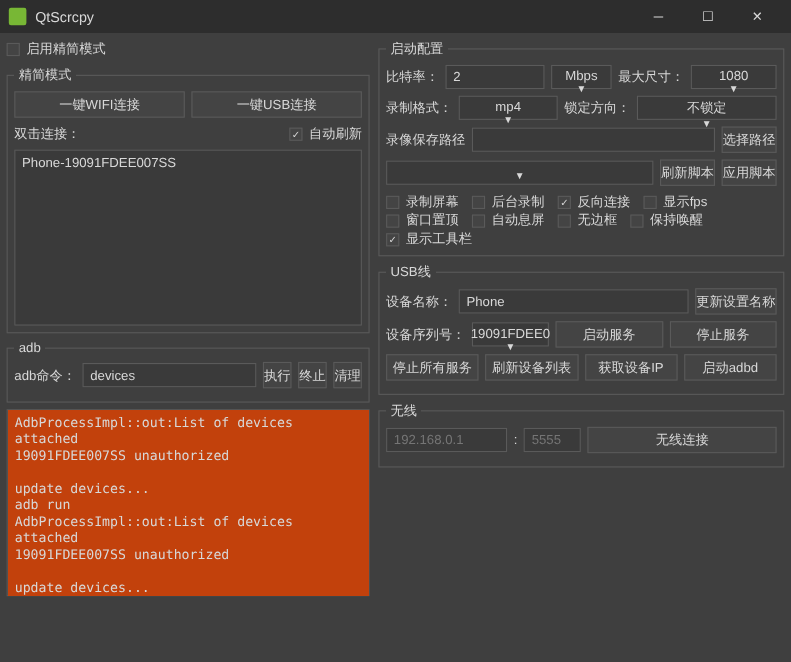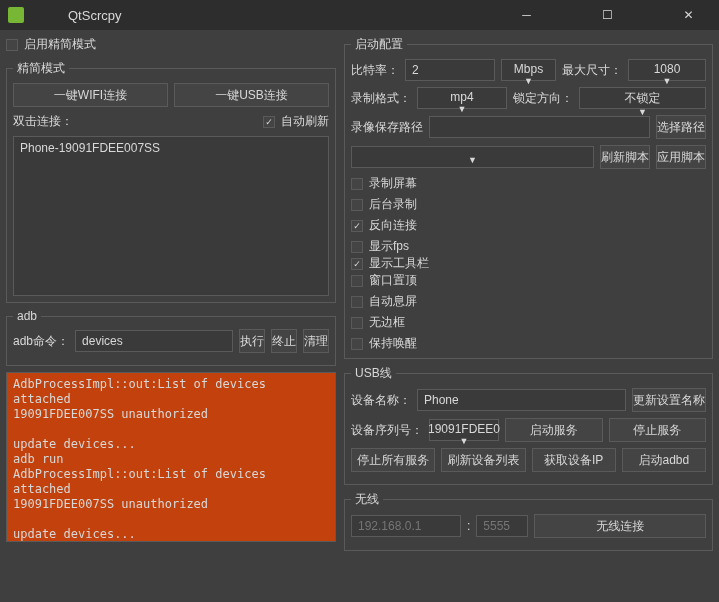--- a/index.html
+++ b/index.html
@@ -1,17 +1,17 @@
 <!DOCTYPE html>
 <html><head>
 <meta charset="utf-8">
 <style>
 * { box-sizing: border-box; margin: 0; padding: 0; }
 body { background: #3f3f3f; font-family: "Microsoft YaHei", sans-serif; font-size: 12px; color: #d8d8d8; width: 719px; height: 602px; overflow: hidden; }
-.titlebar { background: #2d2d2d; height: 30px; display: flex; align-items: center; padding: 0 8px; gap: 36px; }
+.titlebar { background: #2d2d2d; height: 30px; display: flex; align-items: center; padding: 0 8px; }
 .titlebar .icon { width: 16px; height: 16px; background: #78b735; border-radius: 2px; margin-right: 8px; }
 .titlebar .title { flex: 1; font-size: 13px; }
 .titlebar .winbtn { width: 45px; height: 30px; display: flex; align-items: center; justify-content: center; color: #d8d8d8; }
 .content { display: flex; padding: 6px; gap: 8px; }
 .left { width: 330px; }
 .right { flex: 1; }
 .checkbox { display: flex; align-items: center; gap: 6px; margin-bottom: 7px; }
 .checkbox .box { width: 12px; height: 12px; border: 1px solid #5a5a5a; background: #444; display: flex; align-items: center; justify-content: center; font-size: 9px; }
 .checkbox .box.checked::after { content: "✓"; color: #d8d8d8; }
 fieldset { border: 1px solid #5a5a5a; padding: 6px; margin-bottom: 6px; }
@@ -21,21 +21,21 @@
 .btn-wide { flex: 1; }
 .input { background: #3a3a3a; border: 1px solid #5a5a5a; color: #d8d8d8; padding: 3px 6px; font-size: 12px; font-family: inherit; height: 22px; }
 .select { background: #3a3a3a; border: 1px solid #5a5a5a; color: #d8d8d8; padding: 2px 6px; font-size: 12px; height: 22px; display: flex; align-items: center; justify-content: space-between; flex-direction: column; }
 .select .arrow { font-size: 9px; }
 .list { background: #3a3a3a; border: 1px solid #5a5a5a; height: 160px; padding: 4px 6px; overflow-y: auto; }
 .log { background: #c2410c; border: 1px solid #5a5a5a; height: 170px; padding: 4px 6px; overflow-y: auto; font-family: "Consolas", monospace; font-size: 12px; line-height: 15px; white-space: pre-line; position: relative; color: #d8d8d8; }
 .log::-webkit-scrollbar { width: 14px; }
 .log::-webkit-scrollbar-track { background: #444; }
 .log::-webkit-scrollbar-thumb { background: #666; }
 .label { white-space: nowrap; }
-.chk-row { display: flex; flex-wrap: wrap; gap: 4px 12px; flex-direction: column; }
+.chk-row { display: flex; flex-wrap: wrap; gap: 4px 12px; }
 .chk-row .checkbox { margin-bottom: 0; }
 .flex1 { flex: 1; min-width: 0; }
 </style>
 </head>
 <body>
 
 <div class="titlebar">
   <div class="icon"></div>
   <div class="title">QtScrcpy</div>
   <div class="winbtn">─</div>
@@ -145,40 +145,40 @@
             <div class="box checked"></div>
             <span>反向连接</span>
           </div>
         <div class="checkbox">
             <div class="box"></div>
             <span>显示fps</span>
           </div>
       </div>
       <div class="chk-row">
         <div class="checkbox">
+            <div class="box"></div>
+            <span>窗口置顶</span>
+          </div>
+        <div class="checkbox">
+            <div class="box"></div>
+            <span>自动息屏</span>
+          </div>
+        <div class="checkbox">
+            <div class="box"></div>
+            <span>无边框</span>
+          </div>
+        <div class="checkbox">
+            <div class="box"></div>
+            <span>保持唤醒</span>
+          </div>
+      </div>
+      <div class="chk-row">
+        <div class="checkbox">
             <div class="box checked"></div>
             <span>显示工具栏</span>
-          </div>
-      </div>
-      <div class="chk-row">
-        <div class="checkbox">
-            <div class="box"></div>
-            <span>窗口置顶</span>
-          </div>
-        <div class="checkbox">
-            <div class="box"></div>
-            <span>自动息屏</span>
-          </div>
-        <div class="checkbox">
-            <div class="box"></div>
-            <span>无边框</span>
-          </div>
-        <div class="checkbox">
-            <div class="box"></div>
-            <span>保持唤醒</span>
           </div>
       </div>
     </fieldset>
 
     <fieldset>
       <legend>USB线</legend>
       <div class="row">
         <span class="label">设备名称：</span>
         <input class="input flex1" value="Phone" style="">
         <button class="btn">更新设置名称</button>

